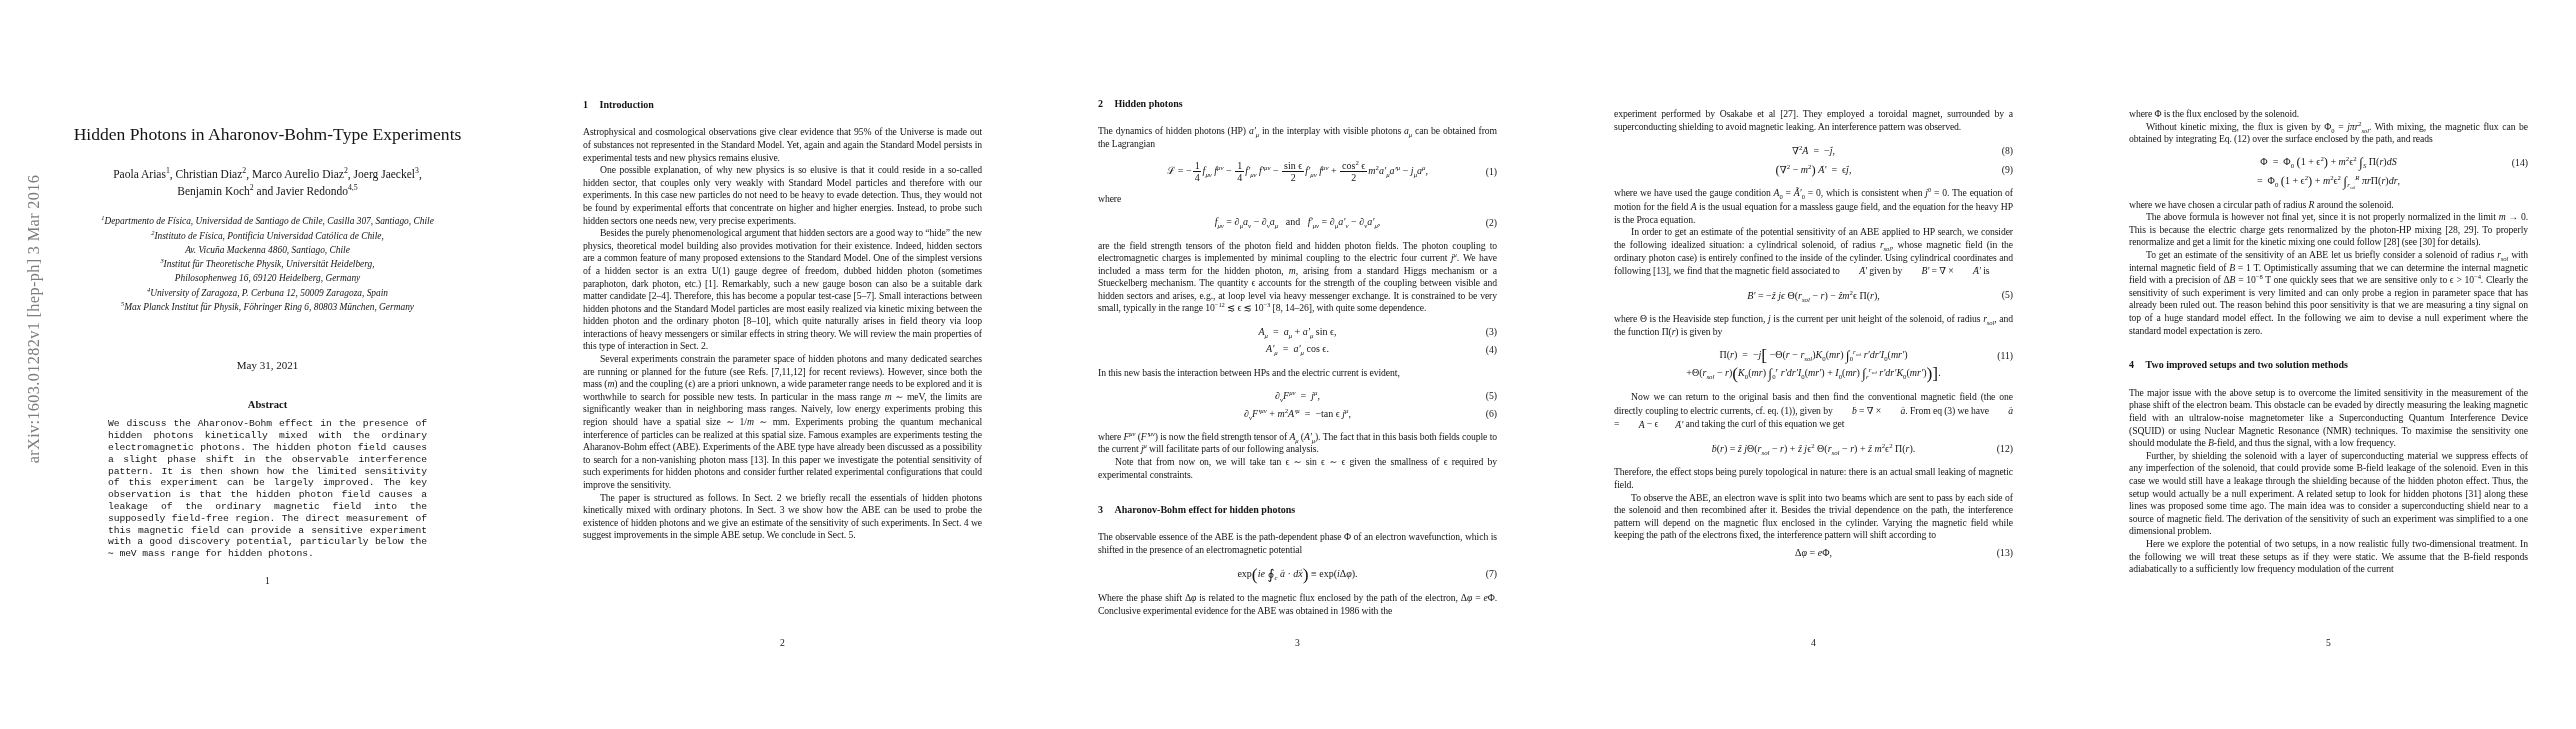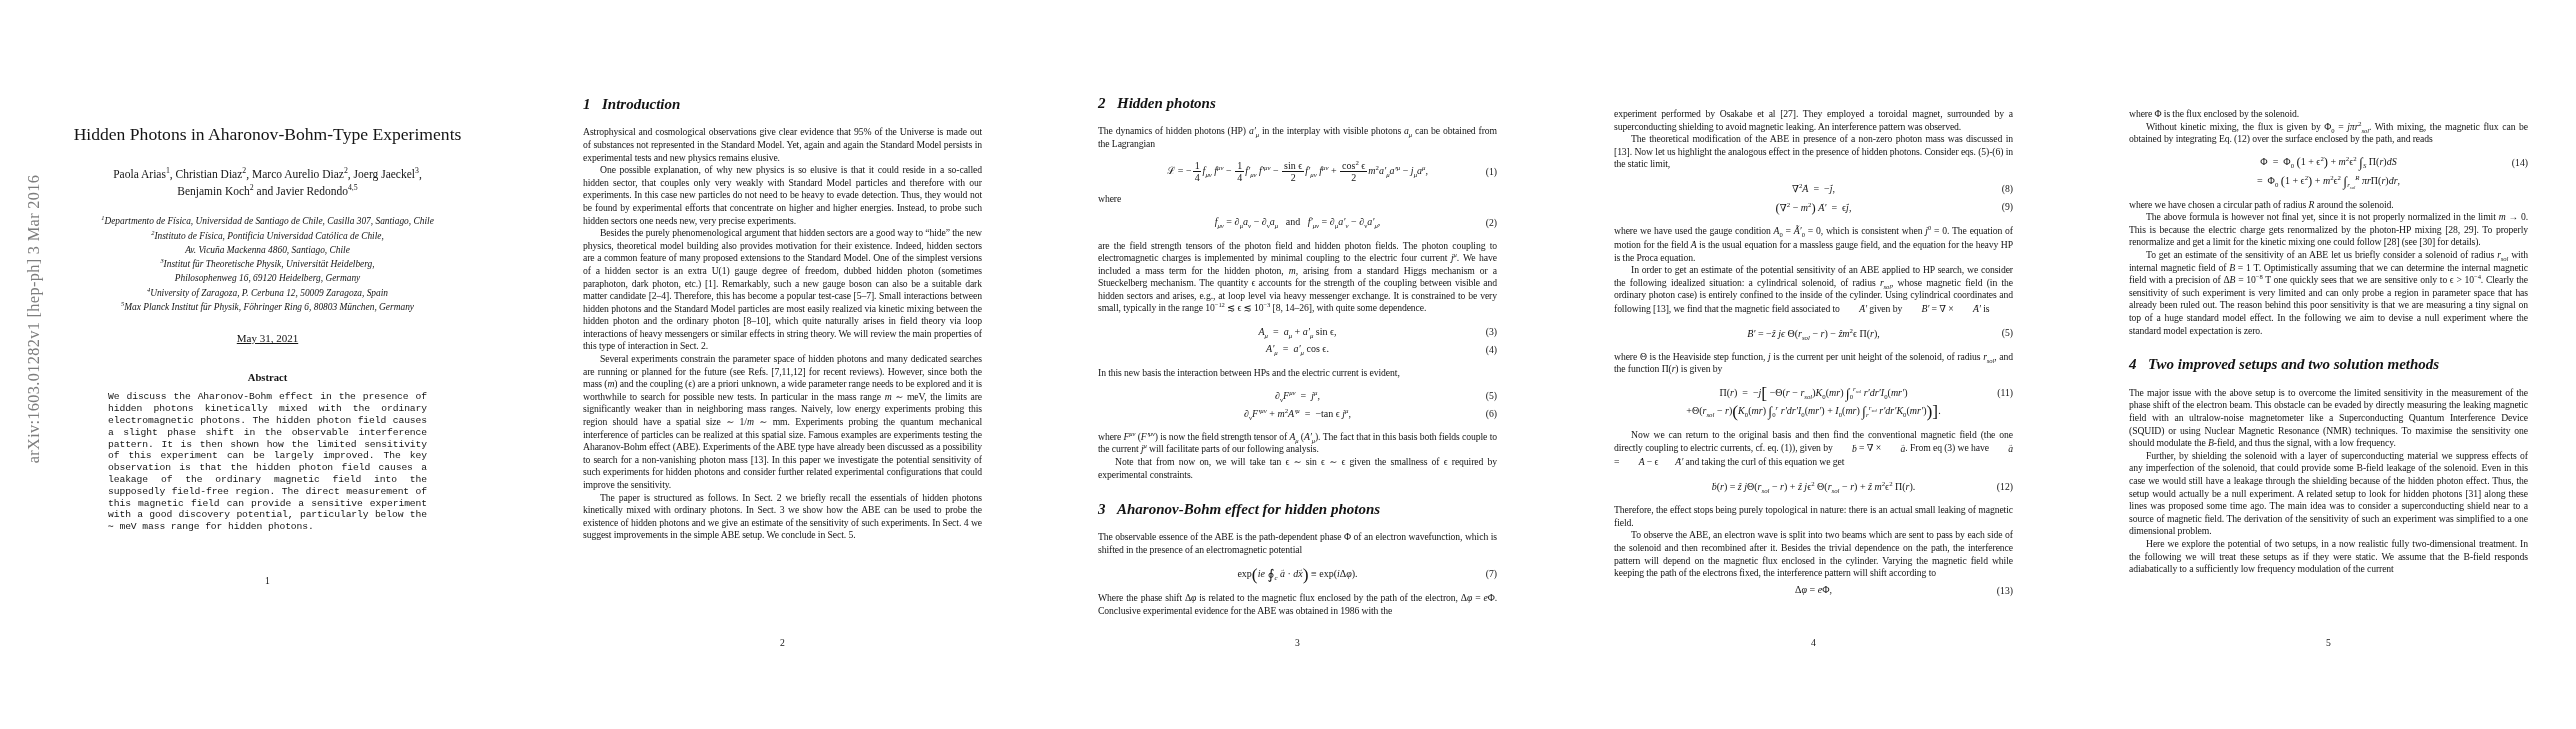--- a/index.html
+++ b/index.html
@@ -13,28 +13,28 @@
   #pg1 .content{top:123px;}
   #pg2 .content{top:96px;}
   #pg3 .content{top:95px;}
   #pg4 .content{top:108px;}
   #pg5 .content{top:108px;}
 
   
   .title{font-size:17.6px;text-align:center;margin:0 -24px 20.7px -24px;line-height:22px;}
   .authors{font-size:11.5px;text-align:center;line-height:17px;margin-bottom:14.6px;}
   .affils{font-style:italic;font-size:9.4px;text-align:center;line-height:14.3px;}
-  .date{font-size:11px;text-align:center;margin-top:18px;text-decoration:underline;}
+  .date{font-size:11px;text-align:center;margin-top:45px;}
   .abs-h{font-size:10.6px;font-weight:bold;text-align:center;margin-top:28px;margin-bottom:8px;}
   .abs{margin:0 40px;text-align:justify;font-size:9.7px;line-height:11.8px;letter-spacing:-0.1px;font-family:Liberation Mono, monospace;}
 
   
   p{margin:0;text-align:justify;font-size:9.7px;line-height:12.6px;letter-spacing:-0.1px;}
   p.ind{text-indent:17px;}
-  .sec-h{font-weight:bold;font-size:15px;line-height:17px;margin:19.4px 0 13.4px 0;font-style:italic;}
+  .sec-h{font-weight:bold;font-size:10px;line-height:17px;margin:19.4px 0 13.4px 0;}
   .sec-h.first{margin-top:0;}
   .sec-h .hnum{margin-right:11.5px;}
 
   
   .eq{position:relative;text-align:center;font-size:10px;margin:9.7px 0;line-height:14.6px;}
   .eq .row{margin:3px 0;}
   .eq .no{position:absolute;right:0;top:50%;transform:translateY(-50%);font-size:9.7px;}
   .eq .rno{position:absolute;right:0;top:50%;transform:translateY(-50%);font-size:9.7px;}
   .row{position:relative;}
   sup,sub{font-size:0.68em;line-height:0;}
@@ -146,21 +146,20 @@
       <span class="no">(7)</span>
     </div>
     <p>Where the phase shift Δ<i>φ</i> is related to the magnetic flux enclosed by the path of the electron, Δ<i>φ</i> = <i>e</i>Φ. Conclusive experimental evidence for the ABE was obtained in 1986 with the</p>
   </div>
   <div class="pnum">3</div>
 </div>
 
 <div class="sheet" id="pg4">
   <div class="content">
     <p>experiment performed by Osakabe et al [27]. They employed a toroidal magnet, surrounded by a superconducting shielding to avoid magnetic leaking. An interference pattern was observed.</p>
-    <p class="ind">The theoretical modification of the ABE in presence of a non-zero photon mass was discussed in [13]. Now let us highlight the analogous effect in the presence of hidden photons. Consider eqs. (5)-(6) in the static limit,</p>
     <div class="eq">
       <div class="row">
         <span>∇<sup>2</sup><span class="vec">A</span> &nbsp;=&nbsp; −<span class="vec">j</span>,</span>
         <span class="rno">(8)</span>
       </div>
       <div class="row">
         <span><span class="mp">(</span>∇<sup>2</sup> − <i>m</i><sup>2</sup><span class="mp">)</span> <span class="vec">A′</span> &nbsp;=&nbsp; ϵ<span class="vec">j</span>,</span>
         <span class="rno">(9)</span>
       </div>
     </div>

